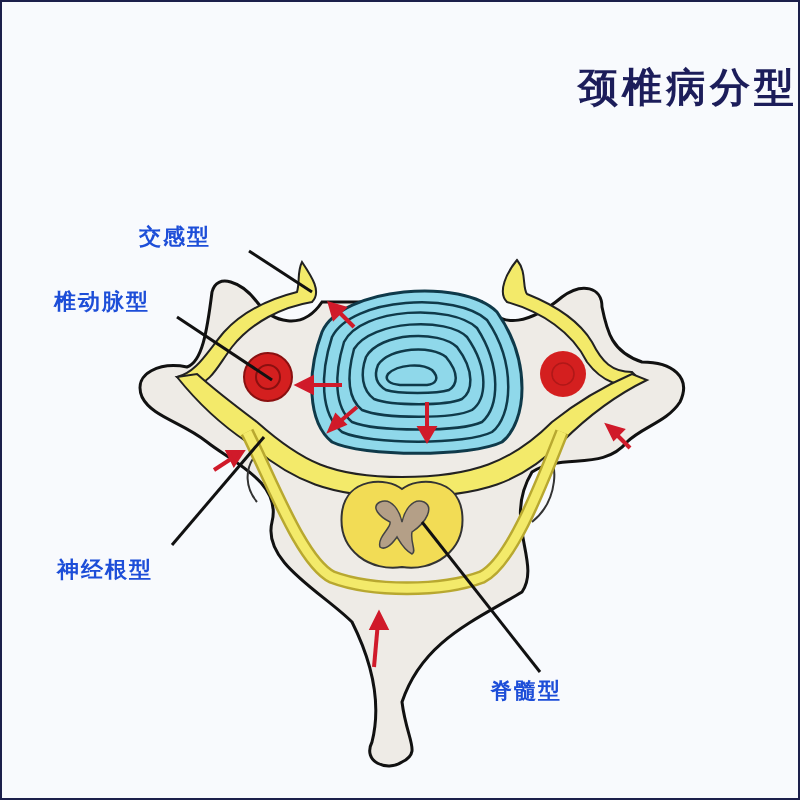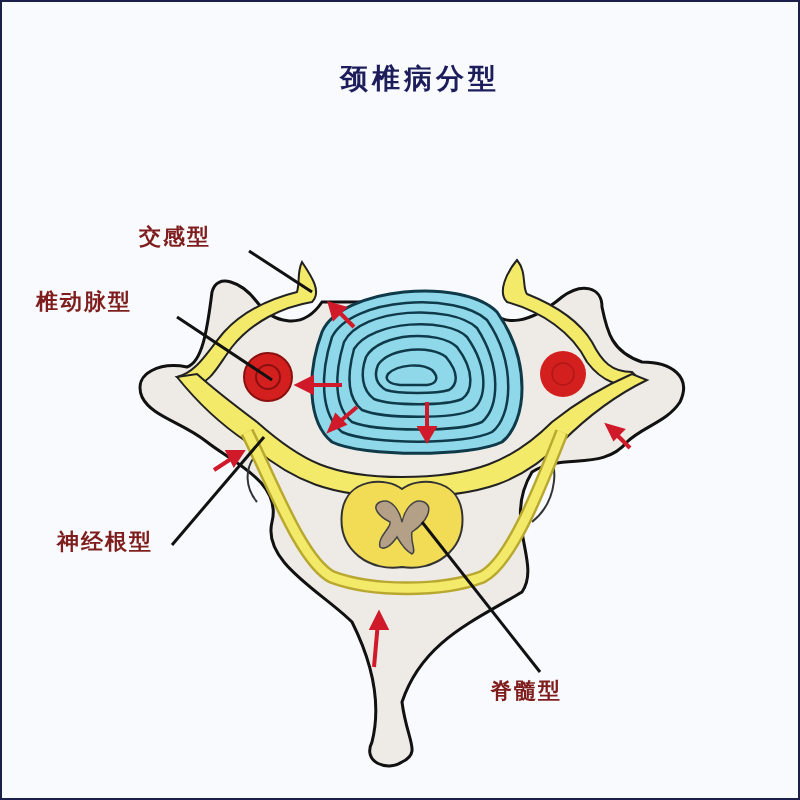--- a/index.html
+++ b/index.html
@@ -1,19 +1,19 @@
 <!DOCTYPE html>
 <html><head>
   <meta charset="utf-8">
   <style>
     html, body { margin:0; padding:0; }
     body { width:800px; height:800px; background:#f7f9fc; overflow:hidden; font-family:"DejaVu Sans", sans-serif; }
     .frame { position:relative; width:796px; height:796px; border:2px solid #1b1f4a; background:#f8fafd; }
-    .title { position:absolute; left:0; width:100%; top:58px; text-align:center; font-size:28px; font-weight:bold; color:#1c1d5a; letter-spacing:4px; padding-left:40px; box-sizing:border-box; }
-    .label { position:absolute; font-size:22px; font-weight:bold; color:#7f1d1d; letter-spacing:2px; white-space:nowrap; }
+    .title { position:absolute; left:0; width:100%; top:58px; text-align:right; font-size:40px; font-weight:bold; color:#1c1d5a; letter-spacing:4px; padding-left:40px; box-sizing:border-box; }
+    .label { position:absolute; font-size:22px; font-weight:bold; color:#1d4ed8; letter-spacing:2px; white-space:nowrap; }
     svg.art { position:absolute; left:0; top:0; }
   </style>
 </head>
 <body>
 
 <div class="frame">
   <div class="title">颈椎病分型</div>
 
   <svg class="art" width="796" height="796" viewBox="0 0 796 796">
 
@@ -71,16 +71,16 @@
 
     <g stroke="#111" stroke-width="3">
       <line x1="247" y1="249" x2="310" y2="290"></line>
       <line x1="175" y1="315" x2="270" y2="378"></line>
       <line x1="170" y1="543" x2="262" y2="435"></line>
       <line x1="538" y1="670" x2="420" y2="520"></line>
     </g>
   </svg>
 
   <div class="label" style="left:137px; top:220px;">交感型</div>
-  <div class="label" style="left:34px; top:285px;">椎动脉型</div>
-  <div class="label" style="left:55px; top:525px;">神经根型</div>
+  <div class="label" style="left:52px; top:285px;">椎动脉型</div>
+  <div class="label" style="left:55px; top:553px;">神经根型</div>
   <div class="label" style="left:488px; top:674px;">脊髓型</div>
 </div>
 
 </body></html>

